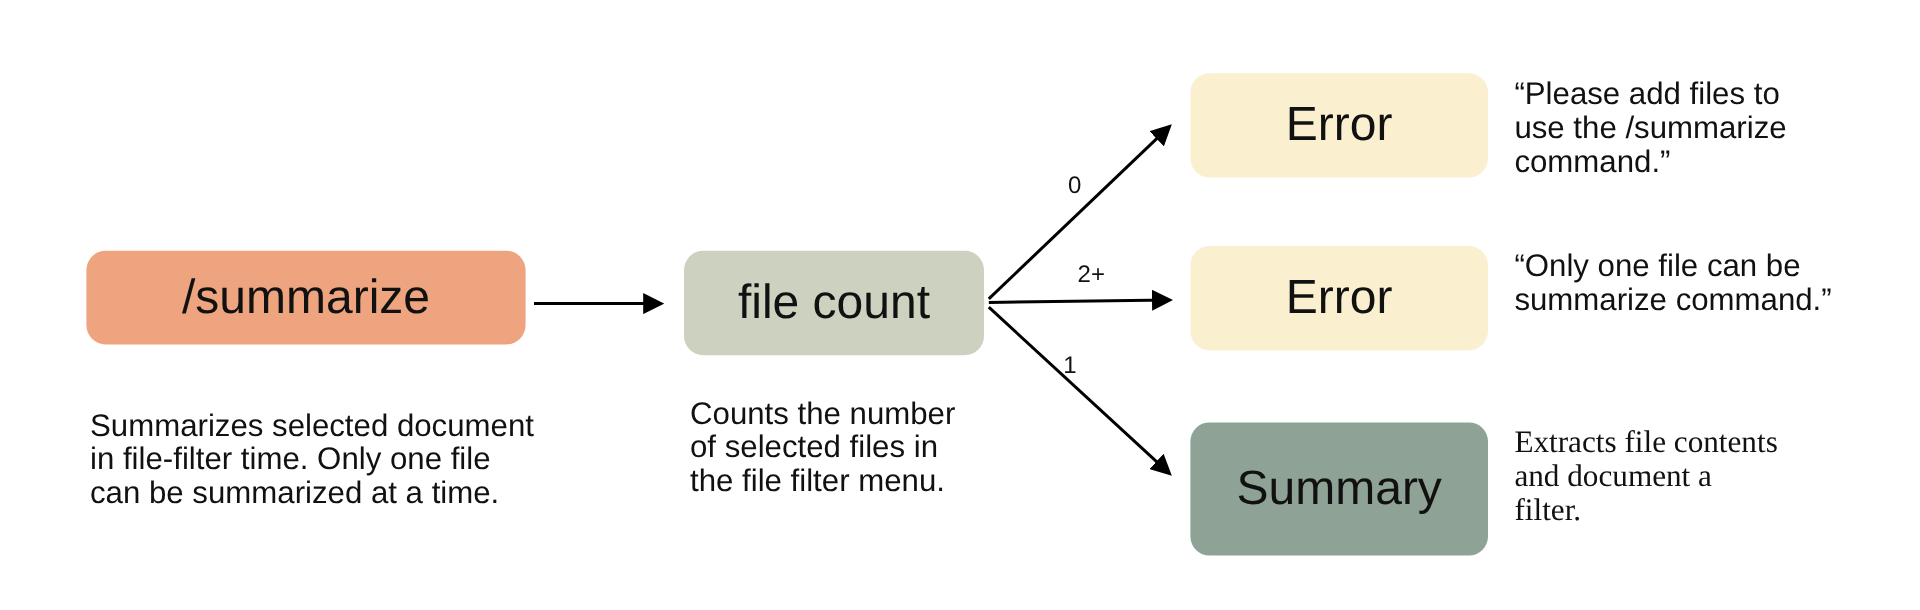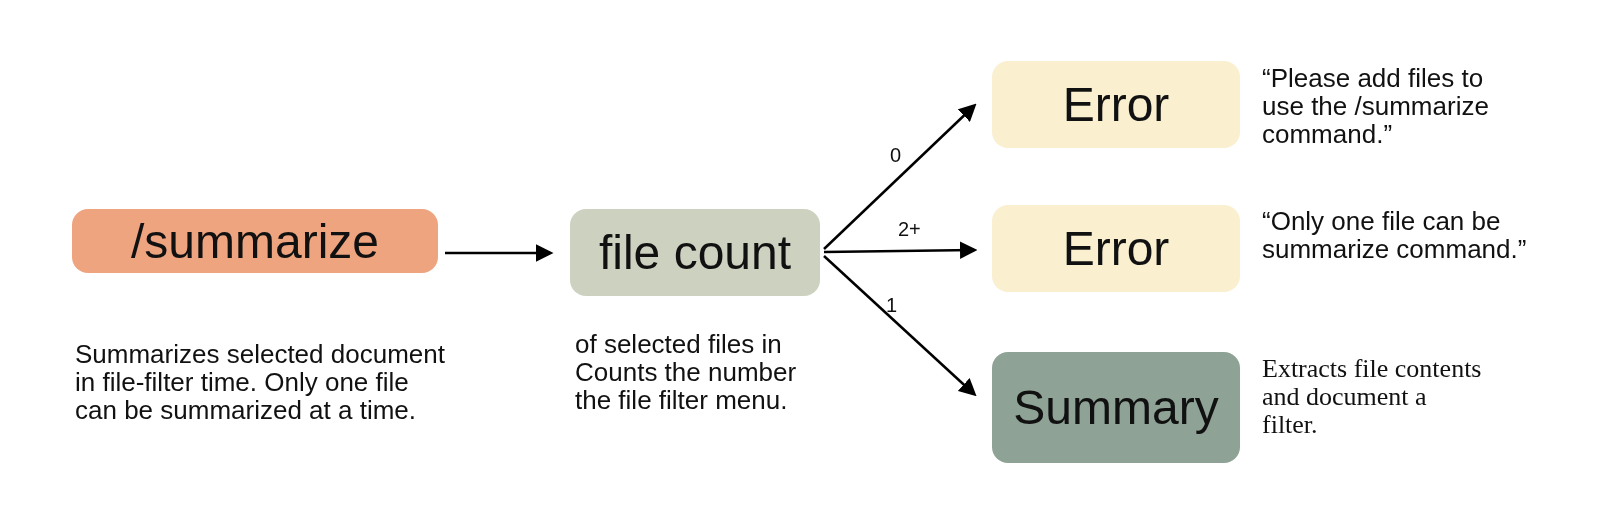--- a/index.html
+++ b/index.html
@@ -17,24 +17,24 @@
     overflow: hidden;
   }
   .node {
     position: absolute;
     display: flex;
     align-items: center;
     justify-content: center;
     border-radius: 16px;
   }
   .node-label {
-    font-size: 48px;
+    font-size: 40px;
     white-space: nowrap;
   }
-  #node-summarize     { left: 72px;  top: 209px; width: 366px; height: 64px; background: var(--summarize-bg, #efa480); }
+  #node-summarize     { left: 72px;  top: 209px; width: 366px; height: 78px; background: var(--summarize-bg, #efa480); }
   #node-file-count    { left: 570px; top: 209px; width: 250px; height: 87px; background: var(--file-count-bg, #cdd2c0); justify-content: center; }
   #node-error-zero    { left: 992px; top: 61px;  width: 248px; height: 87px; background: var(--error-bg, #faf0d0); }
   #node-error-two-plus{ left: 992px; top: 205px; width: 248px; height: 87px; background: var(--error-bg, #faf0d0); }
   #node-summary       { left: 992px; top: 352px; width: 248px; height: 111px; background: var(--summary-bg, #8ea396); }
 
   .desc {
     position: absolute;
     font-size: 26px;
     line-height: 28px;
   }
@@ -105,22 +105,22 @@
     <span class="node-label">Summary</span>
   </div>
 
   <div class="desc" id="desc-summarize">
     <div>Summarizes selected document</div>
     <div>in file-filter time. Only one file</div>
     <div>can be summarized at a time.</div>
   </div>
 
   <div class="desc" id="desc-file-count">
+    <div>Counts the number</div>
     <div>of selected files in</div>
-    <div>Counts the number</div>
     <div>the file filter menu.</div>
   </div>
 
   <div class="desc" id="ann-error-zero">
     <div>“Please add files to</div>
     <div>use the /summarize</div>
     <div>command.”</div>
   </div>
 
   <div class="desc" id="ann-error-two-plus">

